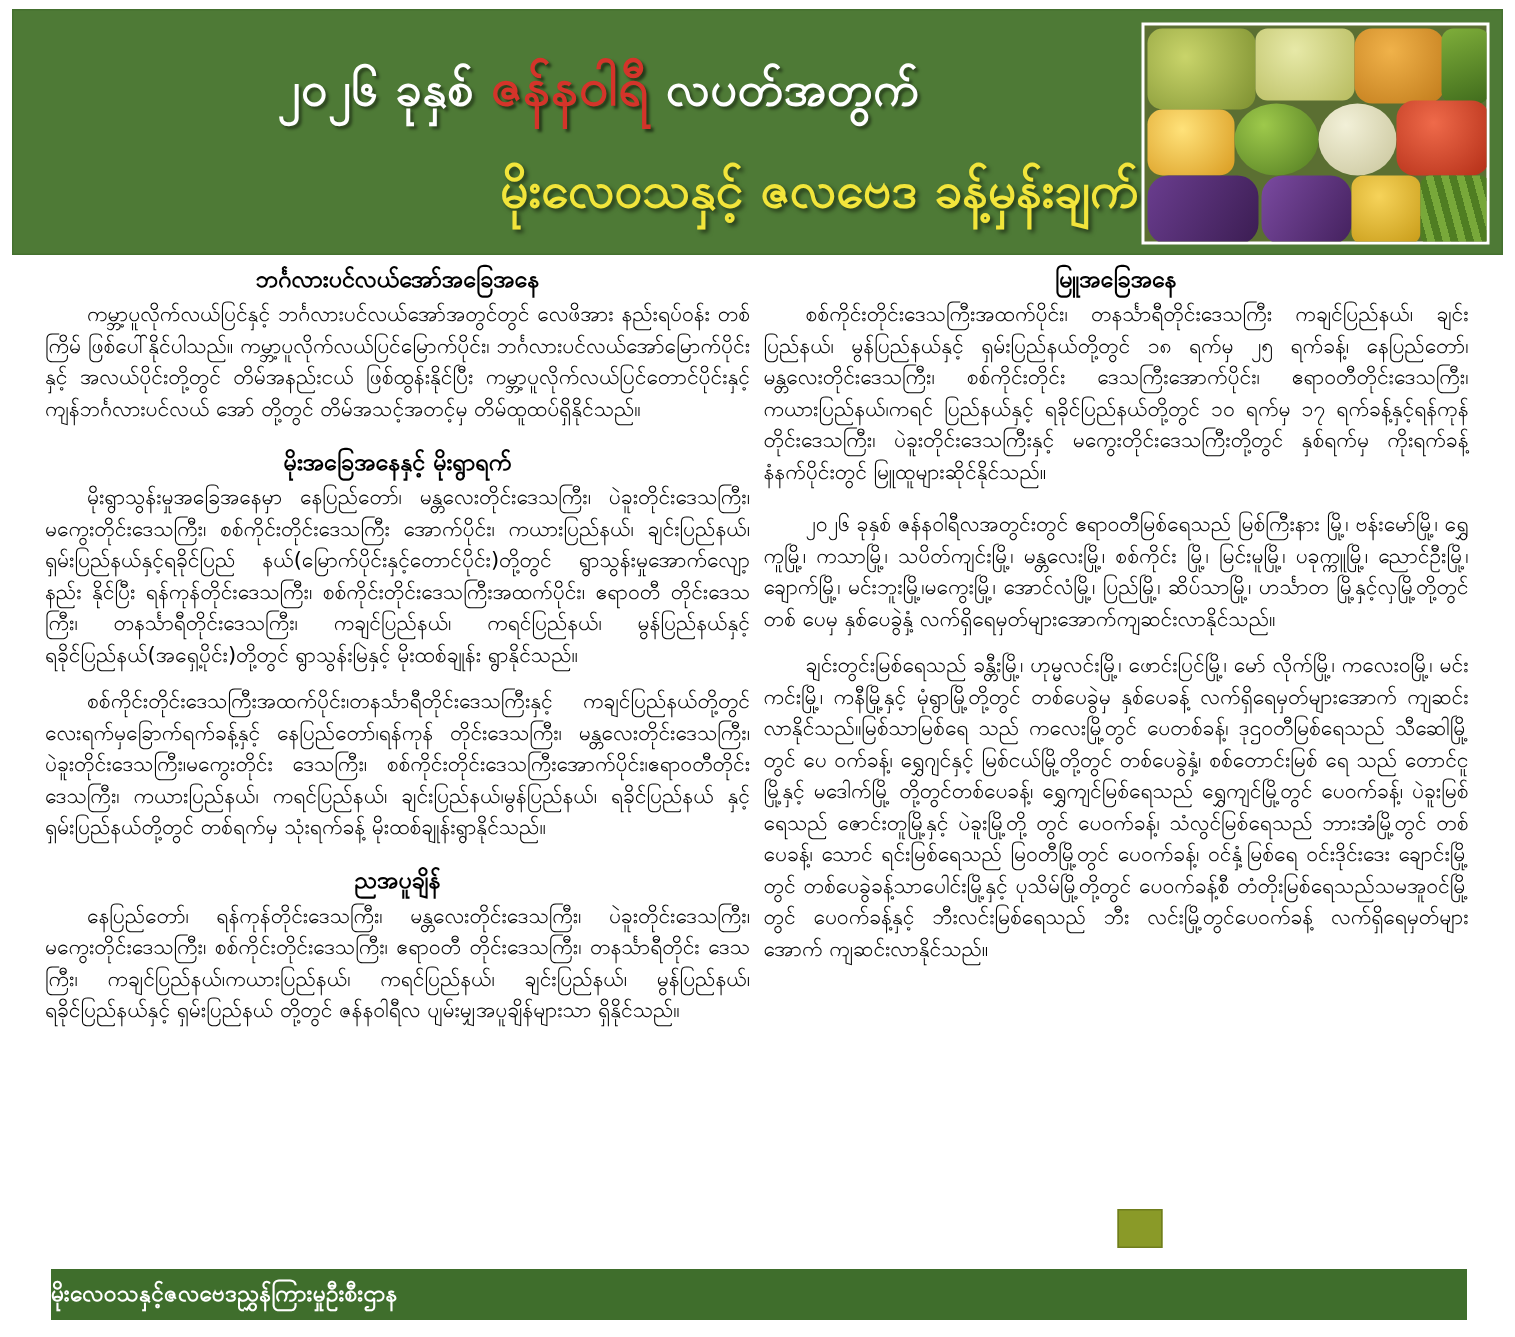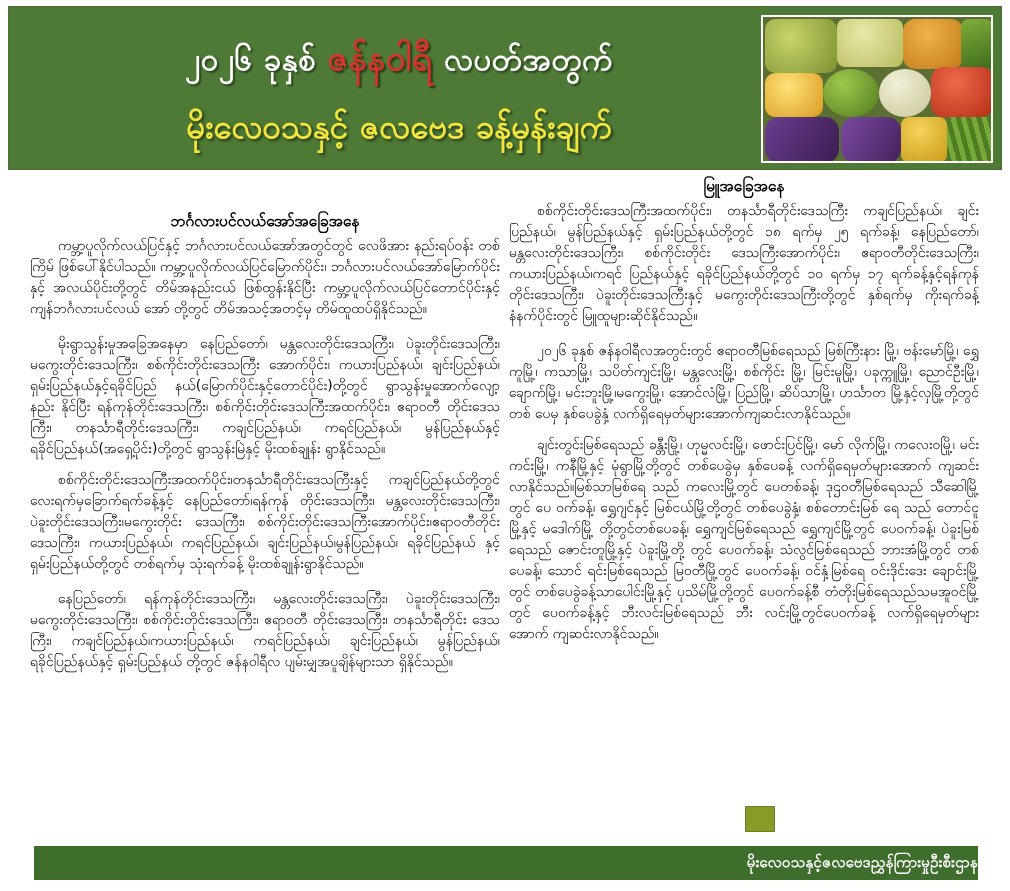--- a/index.html
+++ b/index.html
@@ -54,24 +54,24 @@
   .banner-line1 .yr {
     color: #ffffff;
   }
   .banner-line1 .hl {
     color: #d4342a;
     font-size: 35px;
     text-shadow: 2px 2px 2px rgba(0,0,0,0.55);
   }
   .banner-line2 {
     position: absolute;
-    left: 40px;
+    left: 50px;
     top: 98px;
     width: 700px;
-    text-align: center;
+    text-align: right;
     white-space: nowrap;
     font-size: 33px;
     font-weight: bold;
     color: #f2e53b;
     text-shadow: 2px 2px 3px rgba(0,0,0,0.55);
   }
   
   .banner-photo {
     position: absolute;
     right: 8px;
@@ -106,21 +106,21 @@
     left: 0;
     top: 176px;
     width: 1010px;
     height: 660px;
   }
   .col {
     position: absolute;
     top: 0;
     width: 470px;
   }
-  .col-left  { left: 30px; margin-top: 35px; }
+  .col-left  { left: 30px; }
   .col-right { left: 509px; }
 
   .sec-title {
     text-align: center;
     font-size: 15.5px;
     font-weight: bold;
     color: #000000;
     margin: 0 0 3px 0;
     line-height: 1.35;
   }
@@ -151,21 +151,21 @@
   .footer {
     position: absolute;
     left: 34px;
     top: 846px;
     width: 944px;
     height: 34px;
     background: #3f6e2c;
     color: #ffffff;
     display: flex;
     align-items: center;
-    justify-content: flex-end;
+    justify-content: flex-start;
     font-size: 15px;
     font-weight: bold;
     letter-spacing: 0.3px;
   }
 </style>
 </head>
 <body>
 
 <div class="page">
 
@@ -199,25 +199,27 @@
   <div class="content">
 
     <div class="col col-left">
 
       <div class="block">
         <h3 class="sec-title tight">ဘင်္ဂလားပင်လယ်အော်အခြေအနေ</h3>
         <p class="para">ကမ္ဘာ့ပူလိုက်လယ်ပြင်နှင့် ဘင်္ဂလားပင်လယ်အော်အတွင်တွင် လေဖိအား နည်းရပ်ဝန်း တစ်ကြိမ် ဖြစ်ပေါ်နိုင်ပါသည်။ ကမ္ဘာ့ပူလိုက်လယ်ပြင်မြောက်ပိုင်း၊ ဘင်္ဂလားပင်လယ်အော်မြောက်ပိုင်းနှင့် အလယ်ပိုင်းတို့တွင် တိမ်အနည်းငယ် ဖြစ်ထွန်းနိုင်ပြီး ကမ္ဘာ့ပူလိုက်လယ်ပြင်တောင်ပိုင်းနှင့် ကျန်ဘင်္ဂလားပင်လယ် အော် တို့တွင် တိမ်အသင့်အတင့်မှ တိမ်ထူထပ်ရှိနိုင်သည်။</p>
       </div>
 
       <div class="block">
+        <h3 class="sec-title">မိုးအခြေအနေနှင့် မိုးရွာရက်</h3>
         <p class="para">မိုးရွာသွန်းမှုအခြေအနေမှာ နေပြည်တော်၊ မန္တလေးတိုင်းဒေသကြီး၊ ပဲခူးတိုင်းဒေသကြီး၊ မကွေးတိုင်းဒေသကြီး၊ စစ်ကိုင်းတိုင်းဒေသကြီး အောက်ပိုင်း၊ ကယားပြည်နယ်၊ ချင်းပြည်နယ်၊ ရှမ်းပြည်နယ်နှင့်ရခိုင်ပြည် နယ်(မြောက်ပိုင်းနှင့်တောင်ပိုင်း)တို့တွင် ရွာသွန်းမှုအောက်လျော့ နည်း နိုင်ပြီး ရန်ကုန်တိုင်းဒေသကြီး၊ စစ်ကိုင်းတိုင်းဒေသကြီးအထက်ပိုင်း၊ ဧရာဝတီ တိုင်းဒေသကြီး၊ တနင်္သာရီတိုင်းဒေသကြီး၊ ကချင်ပြည်နယ်၊ ကရင်ပြည်နယ်၊ မွန်ပြည်နယ်နှင့် ရခိုင်ပြည်နယ်(အရှေ့ပိုင်း)တို့တွင် ရွာသွန်းမြဲနှင့် မိုးထစ်ချုန်း ရွာနိုင်သည်။</p>
         <p class="para">စစ်ကိုင်းတိုင်းဒေသကြီးအထက်ပိုင်း၊တနင်္သာရီတိုင်းဒေသကြီးနှင့် ကချင်ပြည်နယ်တို့တွင် လေးရက်မှခြောက်ရက်ခန့်နှင့် နေပြည်တော်၊ရန်ကုန် တိုင်းဒေသကြီး၊ မန္တလေးတိုင်းဒေသကြီး၊ ပဲခူးတိုင်းဒေသကြီး၊မကွေးတိုင်း ဒေသကြီး၊ စစ်ကိုင်းတိုင်းဒေသကြီးအောက်ပိုင်း၊ဧရာဝတီတိုင်း ဒေသကြီး၊ ကယားပြည်နယ်၊ ကရင်ပြည်နယ်၊ ချင်းပြည်နယ်၊မွန်ပြည်နယ်၊ ရခိုင်ပြည်နယ် နှင့် ရှမ်းပြည်နယ်တို့တွင် တစ်ရက်မှ သုံးရက်ခန့် မိုးထစ်ချုန်းရွာနိုင်သည်။</p>
       </div>
 
       <div class="block">
+        <h3 class="sec-title">ညအပူချိန်</h3>
         <p class="para">နေပြည်တော်၊ ရန်ကုန်တိုင်းဒေသကြီး၊ မန္တလေးတိုင်းဒေသကြီး၊ ပဲခူးတိုင်းဒေသကြီး၊ မကွေးတိုင်းဒေသကြီး၊ စစ်ကိုင်းတိုင်းဒေသကြီး၊ ဧရာဝတီ တိုင်းဒေသကြီး၊ တနင်္သာရီတိုင်း ဒေသကြီး၊ ကချင်ပြည်နယ်၊ကယားပြည်နယ်၊ ကရင်ပြည်နယ်၊ ချင်းပြည်နယ်၊ မွန်ပြည်နယ်၊ ရခိုင်ပြည်နယ်နှင့် ရှမ်းပြည်နယ် တို့တွင် ဇန်နဝါရီလ ပျမ်းမျှအပူချိန်များသာ ရှိနိုင်သည်။</p>
       </div>
 
     </div>
 
     <div class="col col-right">
 
       <div class="block">
         <h3 class="sec-title tight">မြူအခြေအနေ</h3>
         <p class="para">စစ်ကိုင်းတိုင်းဒေသကြီးအထက်ပိုင်း၊ တနင်္သာရီတိုင်းဒေသကြီး ကချင်ပြည်နယ်၊ ချင်း ပြည်နယ်၊ မွန်ပြည်နယ်နှင့် ရှမ်းပြည်နယ်တို့တွင် ၁၈ ရက်မှ ၂၅ ရက်ခန့်၊ နေပြည်တော်၊ မန္တလေးတိုင်းဒေသကြီး၊ စစ်ကိုင်းတိုင်း ဒေသကြီးအောက်ပိုင်း၊ ဧရာဝတီတိုင်းဒေသကြီး၊ ကယားပြည်နယ်၊ကရင် ပြည်နယ်နှင့် ရခိုင်ပြည်နယ်တို့တွင် ၁၀ ရက်မှ ၁၇ ရက်ခန့်နှင့်ရန်ကုန် တိုင်းဒေသကြီး၊ ပဲခူးတိုင်းဒေသကြီးနှင့် မကွေးတိုင်းဒေသကြီးတို့တွင် နှစ်ရက်မှ ကိုးရက်ခန့် နံနက်ပိုင်းတွင် မြူထူများဆိုင်နိုင်သည်။</p>

